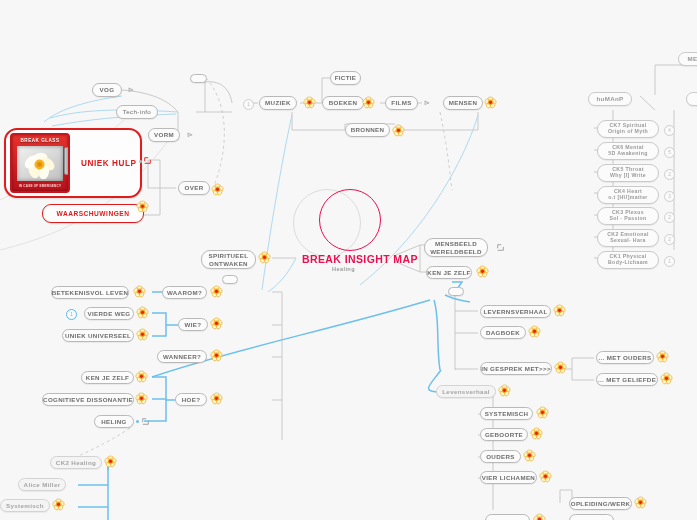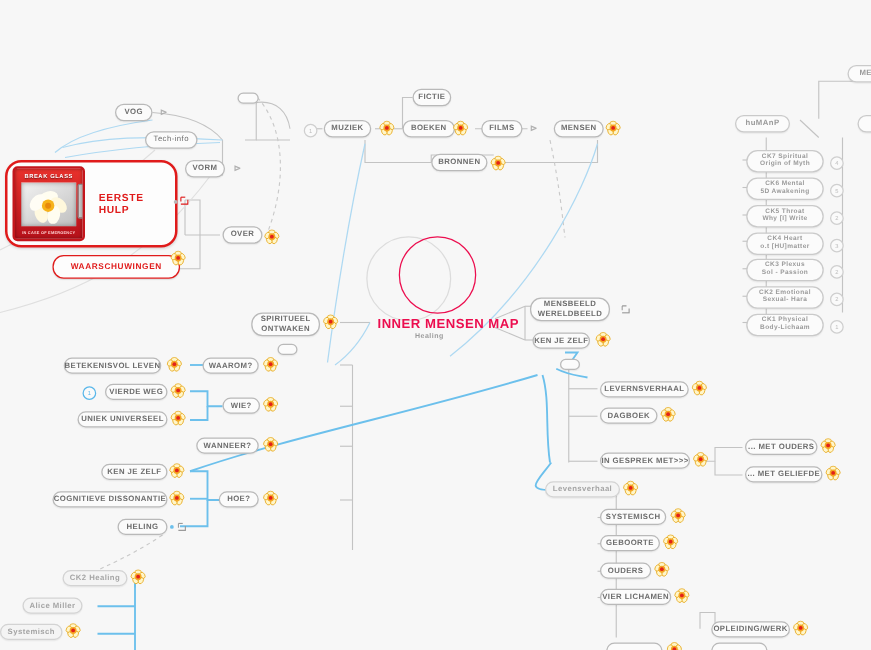--- a/index.html
+++ b/index.html
@@ -229,21 +229,21 @@
       <path d="M296,258 C290,270 282,282 268,292"></path>
     </g>
     <g fill="none" stroke="#dfdfdf" stroke-width="0.9">
       <path d="M0,200 C40,180 80,160 124,120"></path>
       <path d="M0,250 C60,235 120,210 176,130"></path>
     </g>
   </svg>
 
   <div class="ring" id="ring-grey" style="left:293px;top:189px;width:66px;height:66px;"></div>
   <div class="ring" id="ring-red" style="left:319px;top:189px;width:60px;height:60px;"></div>
-  <div id="center-title" style="left:302px;top:253px;">INNER MENSEN MAP</div>
+  <div id="center-title" style="left:302px;top:253px;">BREAK INSIGHT MAP</div>
   <div id="center-sub" style="left:332px;top:266px;">Healing</div>
 
   <div id="eerste-hulp-card">
     <div id="break-glass">
       <div id="bg-top">BREAK GLASS</div>
       <div id="bg-glass">
         <svg width="40" height="30" viewBox="0 0 40 30">
           <g>
             <ellipse cx="20" cy="9" rx="7.5" ry="5" fill="#fffdf0" transform="rotate(-12 20 9)"></ellipse>
             <ellipse cx="28" cy="15" rx="7.5" ry="5" fill="#fff8dc" transform="rotate(42 28 15)"></ellipse>
@@ -251,21 +251,21 @@
             <ellipse cx="14" cy="22" rx="7.5" ry="5" fill="#fff9e0" transform="rotate(-110 14 22)"></ellipse>
             <ellipse cx="11" cy="13" rx="7.5" ry="5" fill="#fffdf5" transform="rotate(-48 11 13)"></ellipse>
             <circle cx="19.5" cy="15.5" r="5" fill="#f6b21a"></circle>
             <circle cx="19.5" cy="15.5" r="2.4" fill="#e8890c"></circle>
           </g>
         </svg>
       </div>
       <div id="bg-handle"></div>
       <div id="bg-bottom">IN CASE OF EMERGENCY</div>
     </div>
-    <div id="eerste-hulp-label">EERSTE HULP</div>
+    <div id="eerste-hulp-label">UNIEK HULP</div>
   </div>
 
   <div id="waarschuwingen-node">WAARSCHUWINGEN</div>
 
   <div class="node" style="left:92px;top:83px;width:30px;height:14px;">VOG</div>
   <div class="node" style="left:116px;top:105px;width:42px;height:14px;font-weight:normal;">Tech-info</div>
   <div class="node" style="left:148px;top:128px;width:32px;height:14px;">VORM</div>
   <div class="node" style="left:178px;top:181px;width:32px;height:14px;">OVER</div>
   <div class="node empty" style="left:190px;top:74px;width:17px;height:9px;"></div>
 

